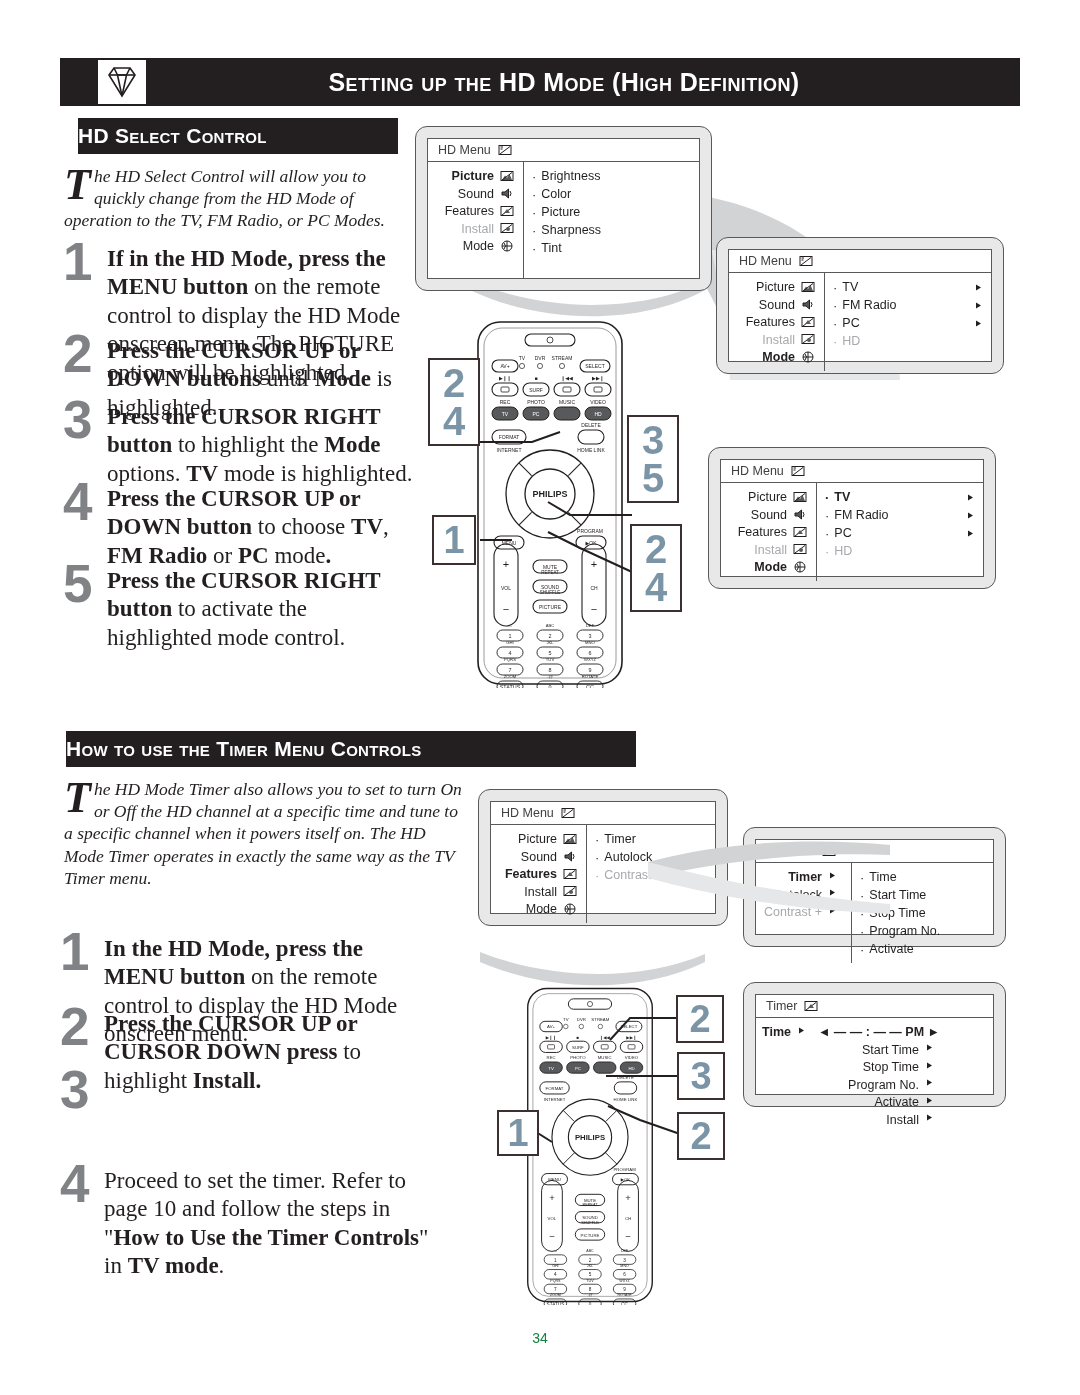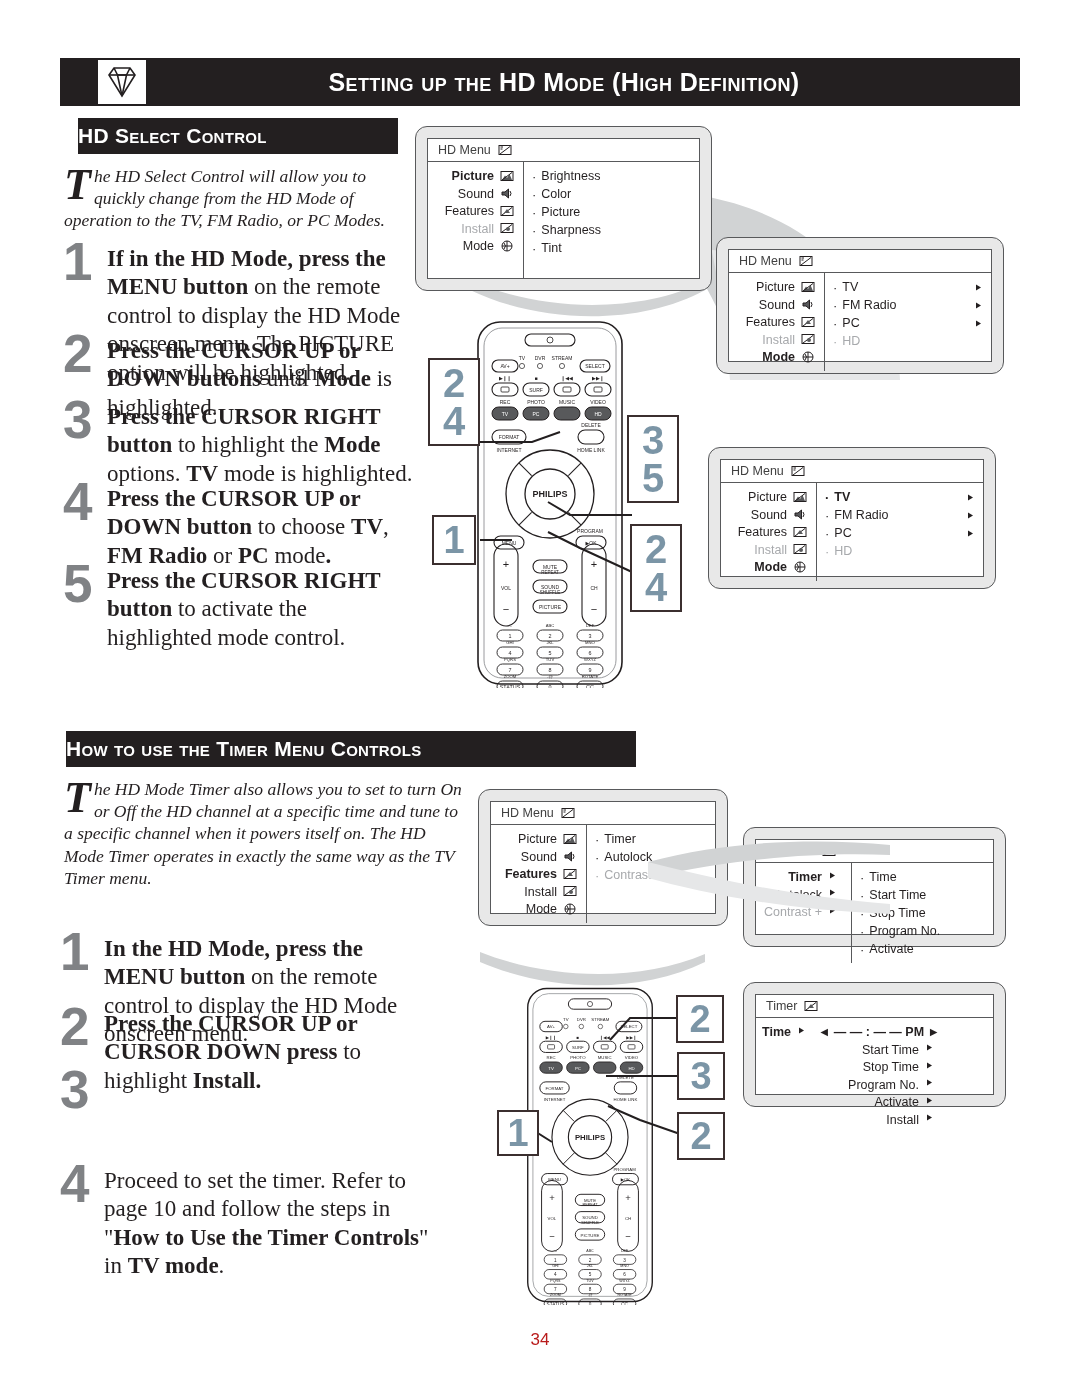--- a/index.html
+++ b/index.html
@@ -145,21 +145,21 @@
   #c8{ left:677px; top:1112px; width:48px; height:48px; }
 
   .leader{ position:absolute; }
 
   
   .remote{ position:absolute; }
 
   
   .pageno{
     position:absolute; left:0; right:0; top:1330px; text-align:center;
-    font-family:"Liberation Sans", sans-serif; font-size:17px; color:#b91c1c;
+    font-family:"Liberation Sans", sans-serif; font-size:14px; color:#15803d;
   }
 </style>
 </head>
 <body>
 
 <div class="header-bar">
   <div class="gem-box">
     <svg width="34" height="36" viewBox="0 0 34 36">
       <g fill="none" stroke="#231f20" stroke-width="1.6">
         <path d="M4 11 L9 4 L25 4 L30 11 L17 32 Z"></path>

